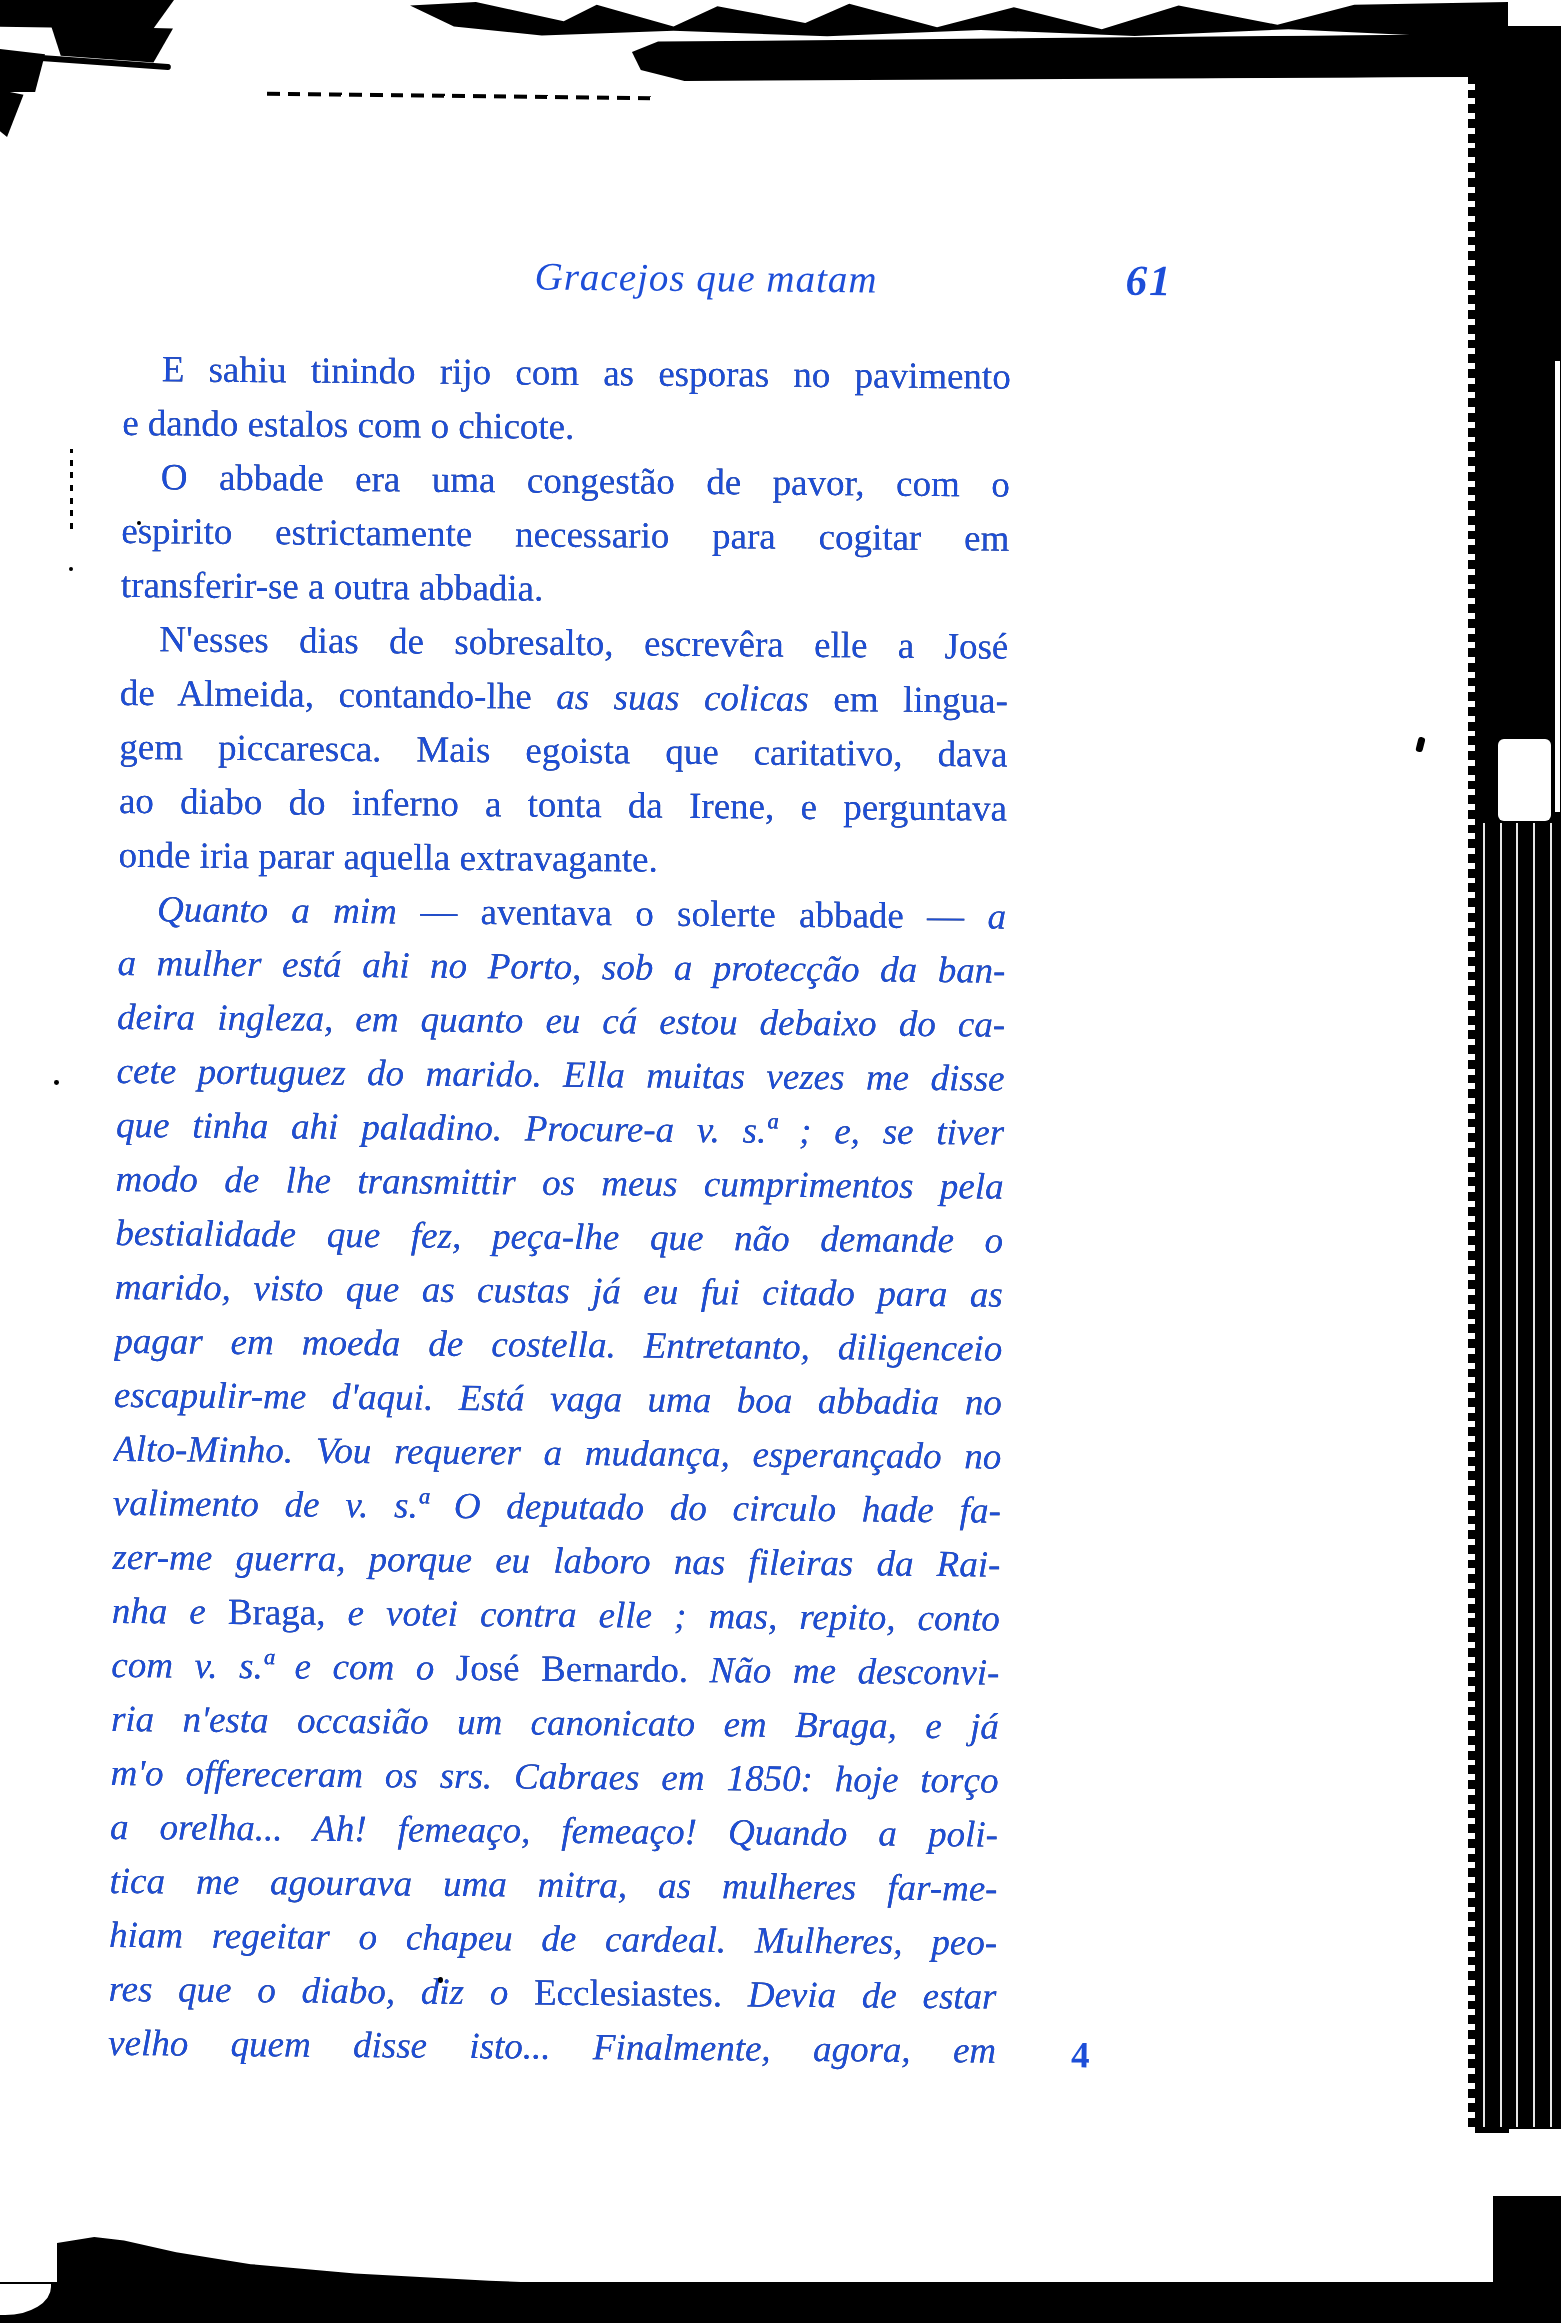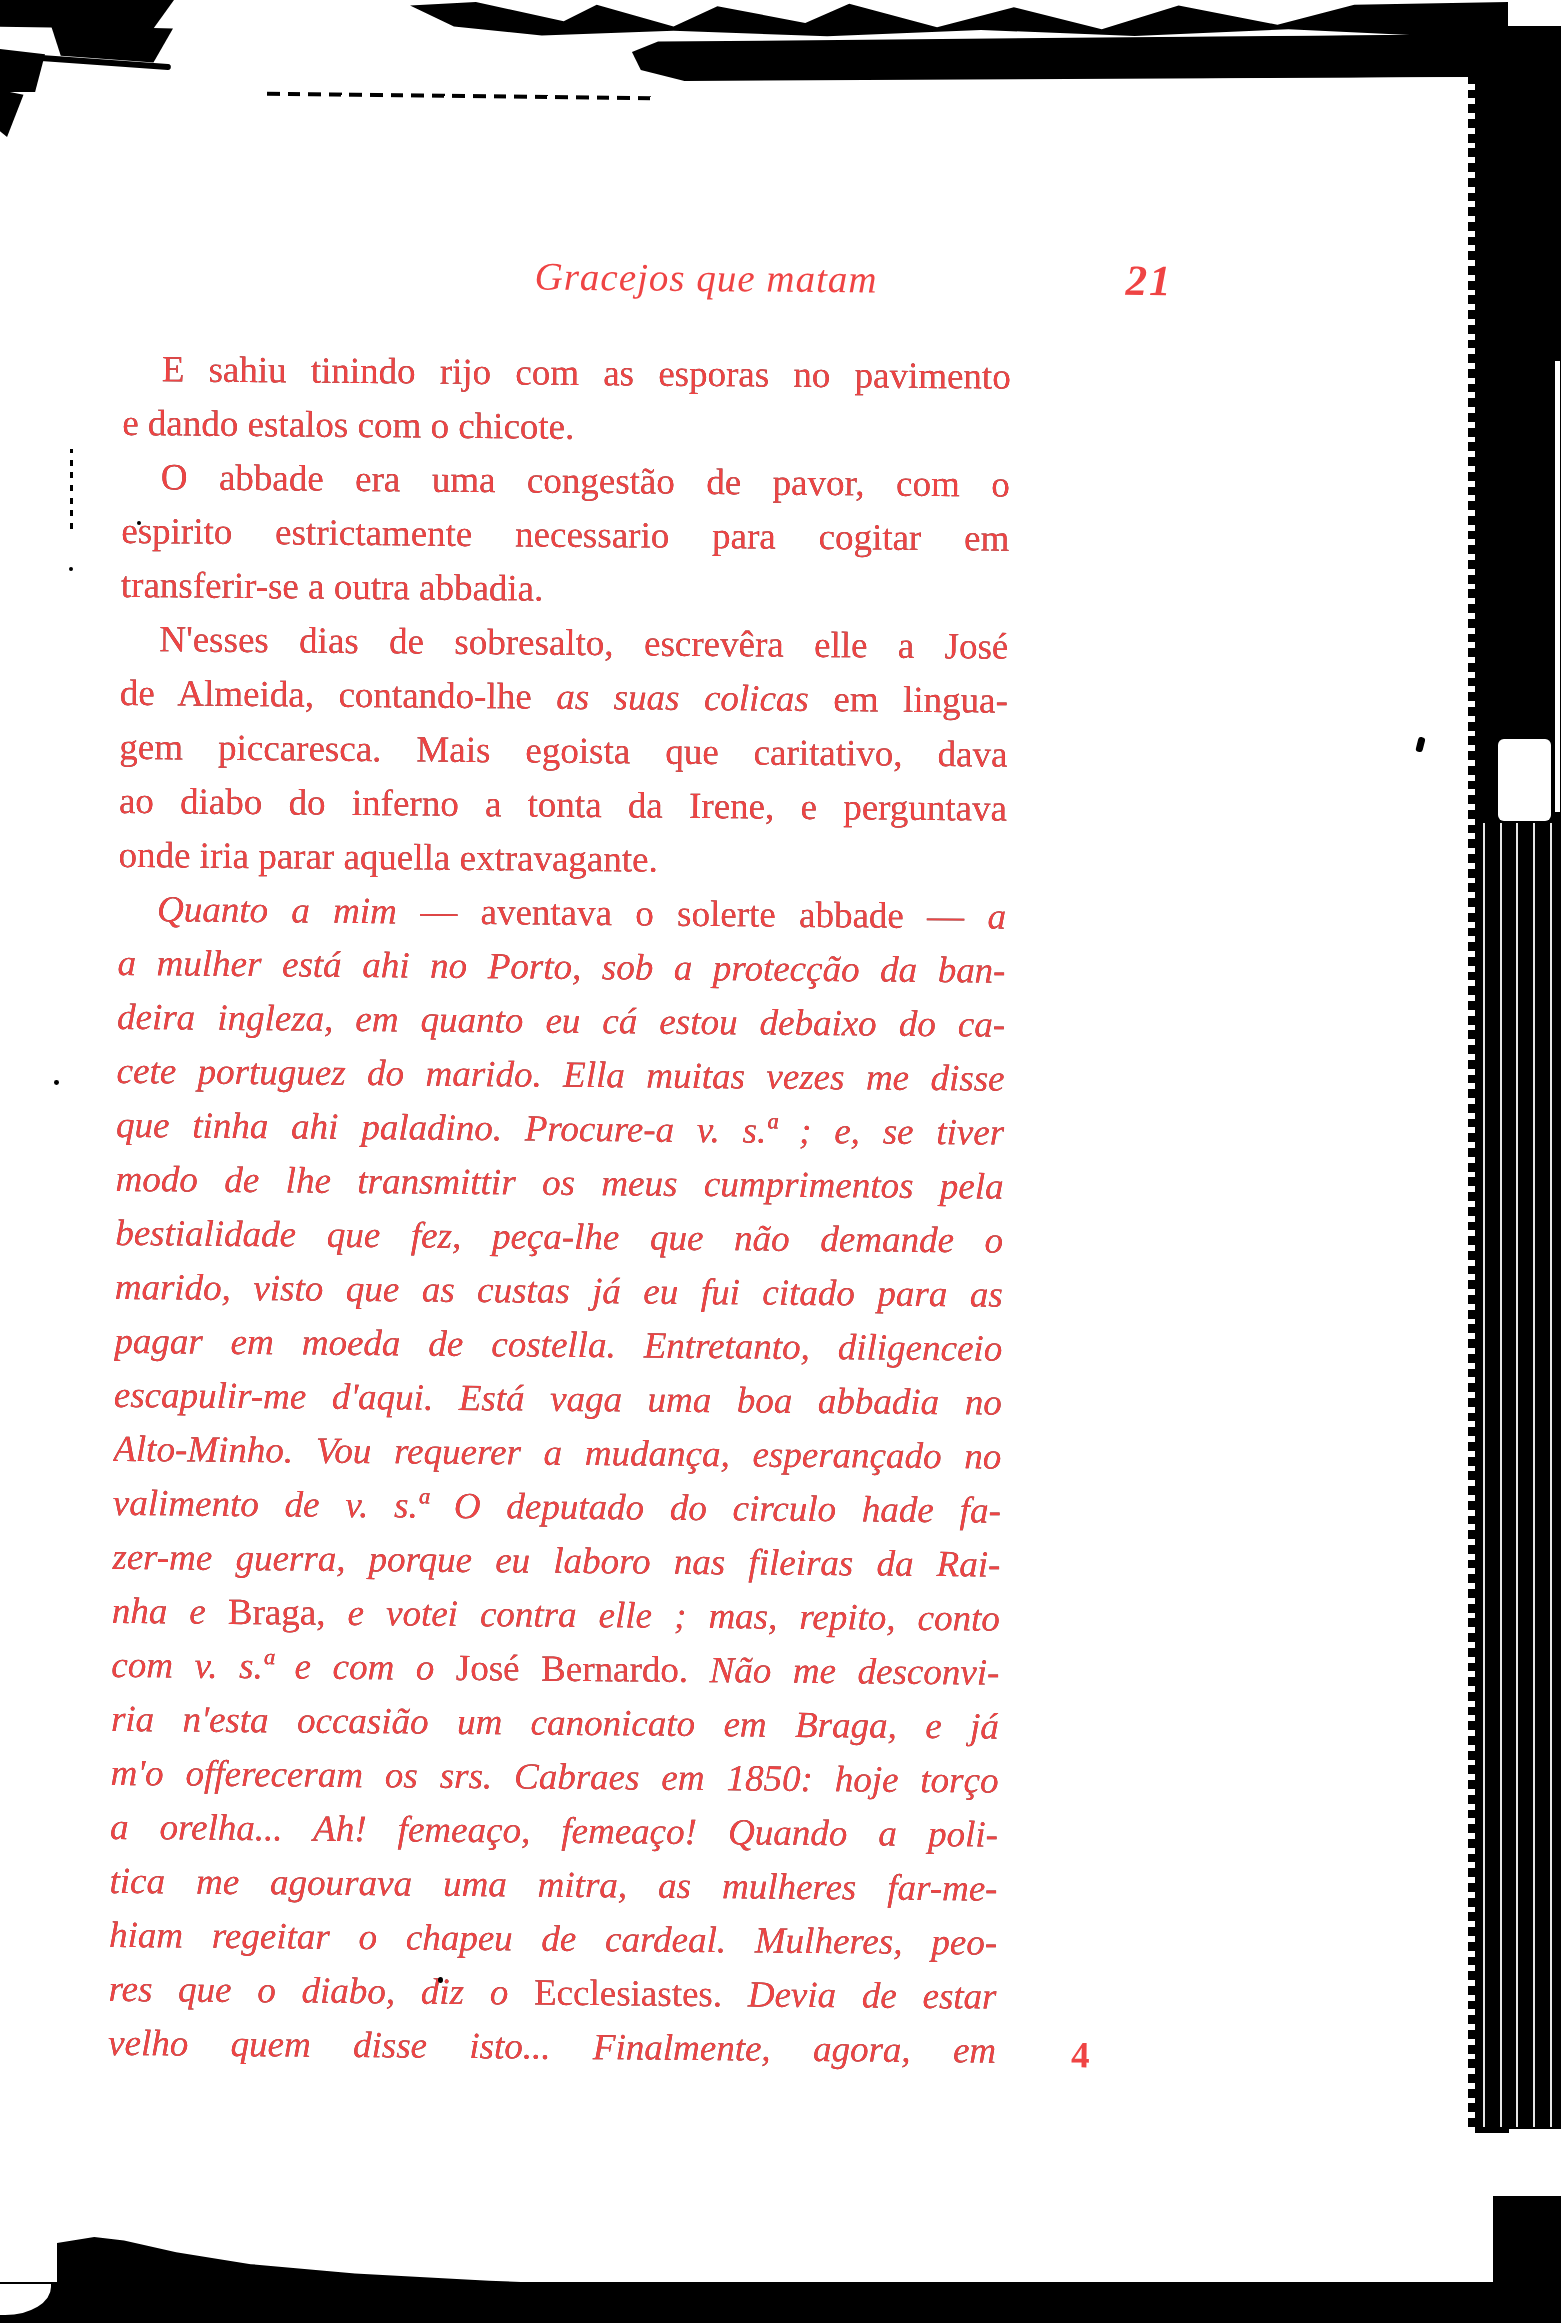--- a/index.html
+++ b/index.html
@@ -2,21 +2,21 @@
 <html><head>
 <meta charset="utf-8">
 <style>
   html,body{margin:0;padding:0;background:#e8e8e8;}
   #page{
     position:relative;
     width:1561px;height:2324px;
     background:#ffffff;
     overflow:hidden;
     font-family:"Liberation Serif", serif;
-    color:#ef4444;
+    color:#1d4ed8;
   }
   
   #content{
     position:absolute;left:0;top:0;width:1561px;height:2324px;
     transform:rotate(0.5deg);
     transform-origin:127px 343px;
   }
   #running-head{
     position:absolute;left:495px;top:250px;width:421px;
     font-style:italic;font-size:39px;letter-spacing:1px;
@@ -106,21 +106,21 @@
   #speck-3{left:69px;top:567px;width:3.9px;height:3.9px;}
   #speck-4{left:438px;top:1977px;width:4.9px;height:5.9px;}
 </style>
 </head>
 <body>
 
 <div id="page">
 
   <div id="content">
     <div id="running-head">Gracejos que matam</div>
-    <div id="page-number">21</div>
+    <div id="page-number">61</div>
     <div id="text-block">
         <div class="line indent"><span>E sahiu tinindo rijo com as esporas no pavimento</span></div>
         <div class="line nojust"><span>e dando estalos com o chicote.</span></div>
         <div class="line indent"><span>O abbade era uma congestão de pavor, com o</span></div>
         <div class="line"><span>espirito estrictamente necessario para cogitar em</span></div>
         <div class="line nojust"><span>transferir-se a outra abbadia.</span></div>
         <div class="line indent"><span>N'esses dias de sobresalto, escrevêra elle a José</span></div>
         <div class="line"><span>de Almeida, contando-lhe </span><span class="it">as suas colicas</span><span> em lingua-</span></div>
         <div class="line"><span>gem piccaresca. Mais egoista que caritativo, dava</span></div>
         <div class="line"><span>ao diabo do inferno a tonta da Irene, e perguntava</span></div>

